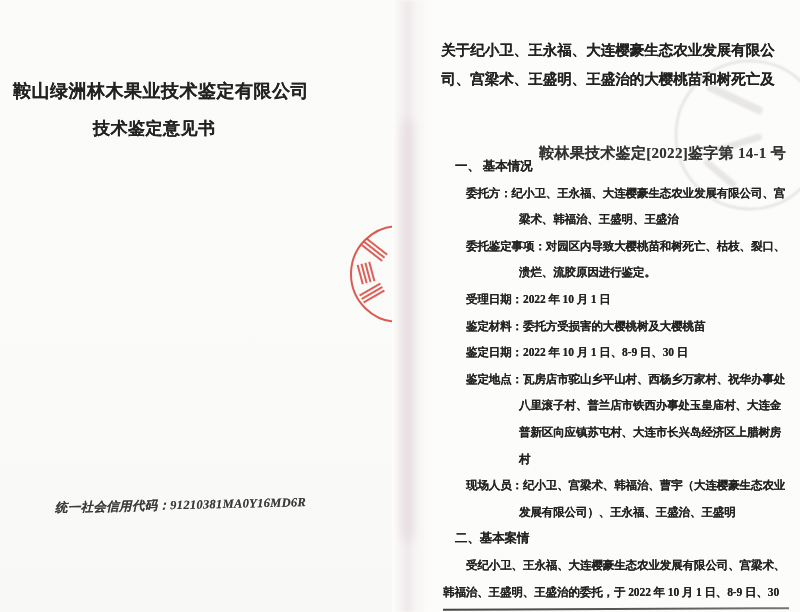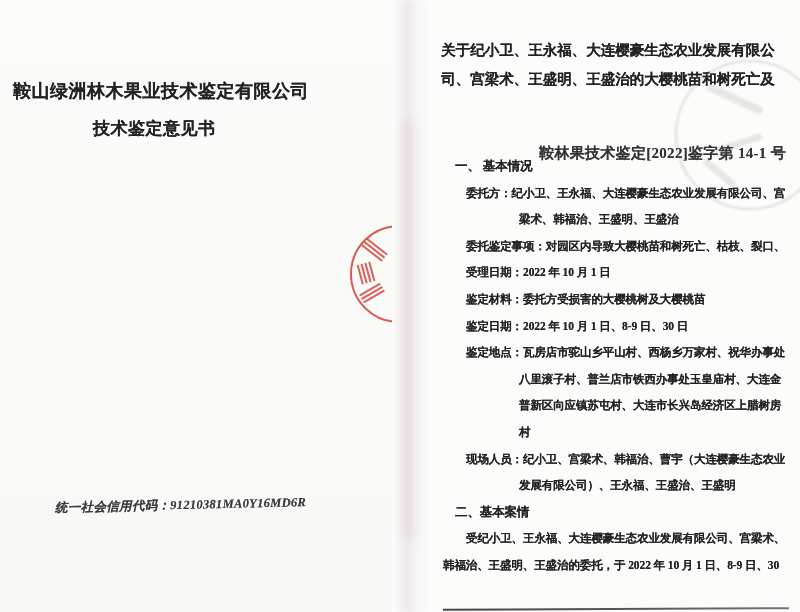--- a/index.html
+++ b/index.html
@@ -115,20 +115,21 @@
       <div>关于纪小卫、王永福、大连樱豪生态农业发展有限公</div>
       <div>司、宫梁术、王盛明、王盛治的大樱桃苗和树死亡及</div>
     </div>
     <div class="docnum">鞍林果技术鉴定[2022]鉴字第 14-1 号</div>
 
     <div class="body">
       <div class="line head">一、  基本情况</div>
       <div class="line lab">委托方：纪小卫、王永福、大连樱豪生态农业发展有限公司、宫</div>
       <div class="line ind">梁术、韩福治、王盛明、王盛治</div>
       <div class="line lab">委托鉴定事项：对园区内导致大樱桃苗和树死亡、枯枝、裂口、</div>
+      <div class="line ind">溃烂、流胶原因进行鉴定。</div>
       <div class="line lab">受理日期：2022 年 10 月 1 日</div>
       <div class="line lab">鉴定材料：委托方受损害的大樱桃树及大樱桃苗</div>
       <div class="line lab">鉴定日期：2022 年 10 月 1 日、8-9 日、30 日</div>
       <div class="line lab">鉴定地点：瓦房店市驼山乡平山村、西杨乡万家村、祝华办事处</div>
       <div class="line ind">八里滚子村、普兰店市铁西办事处玉皇庙村、大连金</div>
       <div class="line ind">普新区向应镇苏屯村、大连市长兴岛经济区上腊树房</div>
       <div class="line ind">村</div>
       <div class="line lab">现场人员：纪小卫、宫梁术、韩福治、曹宇（大连樱豪生态农业</div>
       <div class="line ind">发展有限公司）、王永福、王盛治、王盛明</div>
       <div class="line head">二、基本案情</div>

